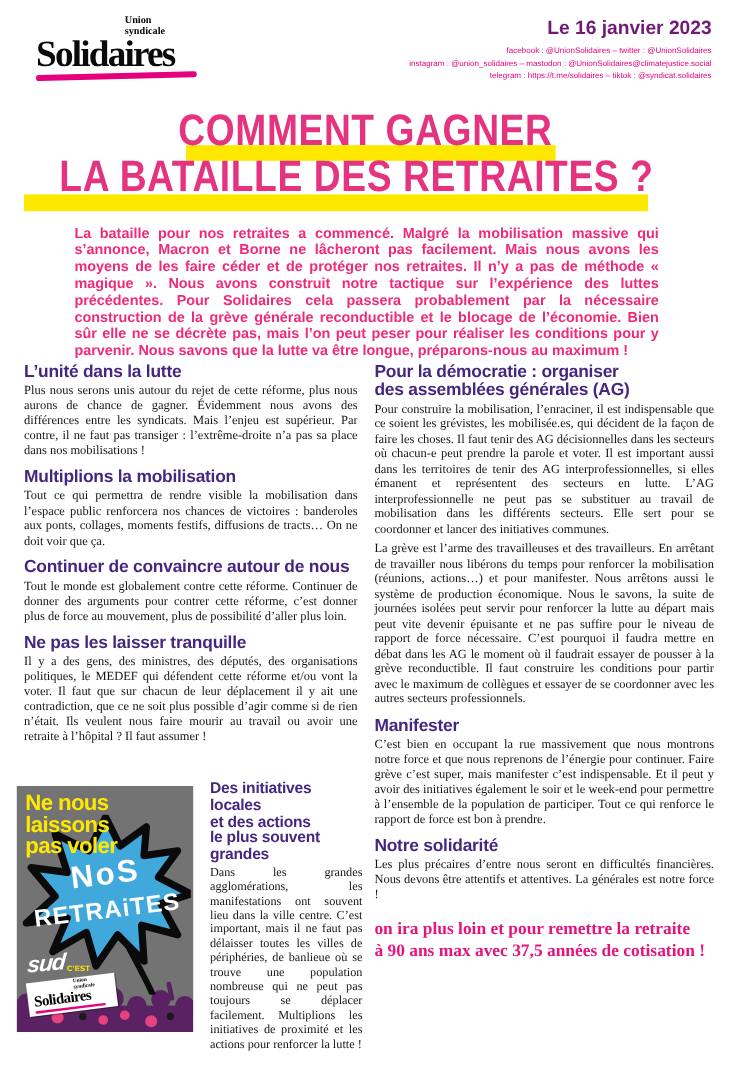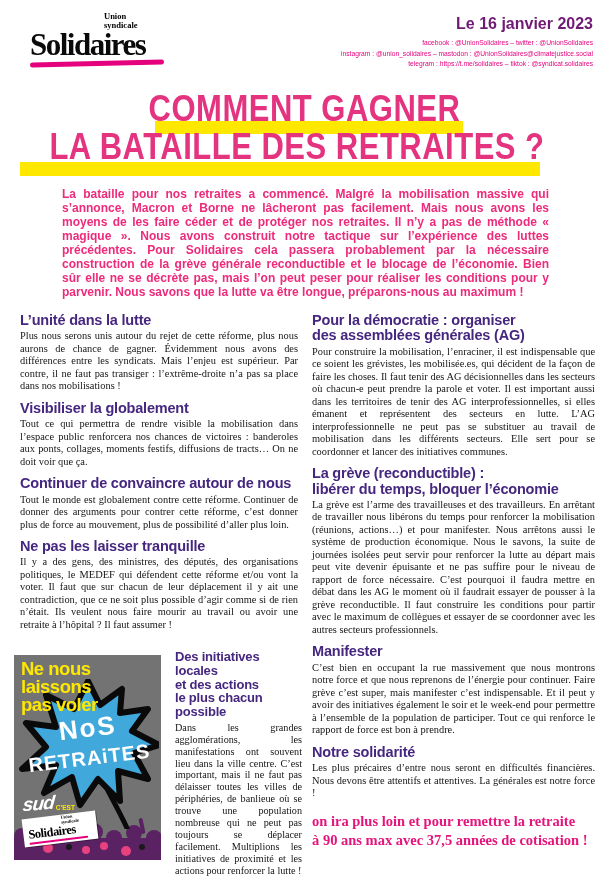--- a/index.html
+++ b/index.html
@@ -36,21 +36,21 @@
          font-family:"Liberation Sans",sans-serif;font-weight:bold;
          font-size:12px;line-height:14px;color:#ee2a7b;text-align:justify;}
 
   
   .col{position:absolute;top:303px;}
   .col-left{left:20px;width:278px;height:352px;overflow:hidden;}
   .col-right{left:312px;width:283px;}
   h3.sec{font-family:"Liberation Sans",sans-serif;font-weight:bold;font-size:14.5px;
          line-height:1.06;color:#46277f;letter-spacing:-0.2px;margin:8px 0 2px 0;
          white-space:pre-line;}
-  .col h3.sec:first-child{margin-top:10px;}
+  .col h3.sec:first-child{margin-top:0;}
   p.body{font-family:"Liberation Serif",serif;font-size:10.4px;line-height:12.5px;
          color:#141414;text-align:justify;margin:0 0 4px 0;}
 
   
   .minicol{position:absolute;left:175px;top:648px;width:127px;}
   .minicol h3.sec{font-size:13px;margin:2px 0 3px 0;}
   .minicol p.body{font-size:10.2px;line-height:11.9px;}
 
   
   .poster{position:absolute;left:14px;top:655px;width:147px;height:205px;
@@ -99,49 +99,47 @@
   <div class="title-bar bar1"></div>
   <div class="title-bar bar2"></div>
   <div class="title-line title-l1">Comment gagner</div>
   <div class="title-line title-l2">la bataille des retraites ?</div>
 
   <div class="intro">La bataille pour nos retraites a commencé. Malgré la mobilisation massive qui s’annonce, Macron et Borne ne lâcheront pas facilement. Mais nous avons les moyens de les faire céder et de protéger nos retraites. Il n’y a pas de méthode « magique ». Nous avons construit notre tactique sur l’expérience des luttes précédentes. Pour Solidaires cela passera probablement par la nécessaire construction de la grève générale reconductible et le blocage de l’économie. Bien sûr elle ne se décrète pas, mais l’on peut peser pour réaliser les conditions pour y parvenir.  Nous savons que la lutte va être longue, préparons-nous au maximum !</div>
 
   <div class="col col-left">
     <h3 class="sec">L’unité dans la lutte</h3>
     <p class="body">Plus nous serons unis autour du rejet de cette réforme, plus nous aurons de chance de gagner. Évidemment nous avons des différences entre les syndicats. Mais l’enjeu est supérieur. Par contre, il ne faut pas transiger : l’extrême-droite n’a pas sa place dans nos mobilisations !</p>
-    <h3 class="sec">Visibiliser la globalement</h3>
+    <h3 class="sec">Multiplions la mobilisation</h3>
     <p class="body">Tout ce qui permettra de rendre visible la mobilisation dans l’espace public renforcera nos chances de victoires : banderoles aux ponts, collages, moments festifs, diffusions de tracts… On ne doit voir que ça.</p>
     <h3 class="sec">Continuer de convaincre autour de nous</h3>
     <p class="body">Tout le monde est globalement contre cette réforme. Continuer de donner des arguments pour contrer cette réforme, c’est donner plus de force au mouvement, plus de possibilité d’aller plus loin.</p>
     <h3 class="sec">Ne pas les laisser tranquille</h3>
     <p class="body">Il y a des gens, des ministres, des députés, des organisations politiques, le MEDEF qui défendent cette réforme et/ou vont la voter. Il faut que sur chacun de leur déplacement il y ait une contradiction, que ce ne soit plus possible d’agir comme si de rien n’était. Ils veulent nous faire mourir au travail ou avoir une retraite à l’hôpital ? Il faut assumer !</p>
   </div>
 
   <div class="col col-right">
     <h3 class="sec">Pour la démocratie : organiser
 des assemblées générales (AG)</h3>
     <p class="body">Pour construire la mobilisation, l’enraciner, il est indispensable que ce soient les grévistes, les mobilisée.es, qui décident de la façon de faire les choses. Il faut tenir des AG décisionnelles dans les secteurs où chacun-e peut prendre la parole et voter. Il est important aussi dans les territoires de tenir des AG interprofessionnelles, si elles émanent et représentent des secteurs en lutte. L’AG interprofessionnelle ne peut pas se substituer au travail de mobilisation dans les différents secteurs. Elle sert pour se coordonner et lancer des initiatives communes.</p>
-    <h3 class="sec">La grève (reconductible) :
-libérer du temps, bloquer l’économie</h3>
     <p class="body">La grève est l’arme des travailleuses et des travailleurs. En arrêtant de travailler nous libérons du temps pour renforcer la mobilisation (réunions, actions…) et pour manifester. Nous arrêtons aussi le système de production économique. Nous le savons, la suite de journées isolées peut servir pour renforcer la lutte au départ mais peut vite devenir épuisante et ne pas suffire pour le niveau de rapport de force nécessaire. C’est pourquoi il faudra mettre en débat dans les AG le moment où il faudrait essayer de pousser à la grève reconductible. Il faut construire les conditions pour partir avec le maximum de collègues et essayer de se coordonner avec les autres secteurs professionnels.</p>
     <h3 class="sec">Manifester</h3>
     <p class="body">C’est bien en occupant la rue massivement que nous montrons notre force et que nous reprenons de l’énergie pour continuer. Faire grève c’est super, mais manifester c’est indispensable. Et il peut y avoir des initiatives également le soir et le week-end pour permettre à l’ensemble de la population de participer. Tout ce qui renforce le rapport de force est bon à prendre.</p>
     <h3 class="sec">Notre solidarité</h3>
     <p class="body">Les plus précaires d’entre nous seront en difficultés financières. Nous devons être attentifs et attentives. La générales est notre force !</p>
     <div class="conclusion">
       <div>on ira plus loin et pour remettre la retraite</div>
       <div>à 90 ans max avec 37,5 années de cotisation !</div>
     </div>
   </div>
 
   <div class="minicol">
     <h3 class="sec">Des initiatives locales
 et des actions
-le plus chacun possible</h3>
+le plus souvent grandes</h3>
     <p class="body">Dans les grandes agglomérations, les manifestations ont souvent lieu dans la ville centre. C’est important, mais il ne faut pas délaisser toutes les villes de périphéries, de banlieue où se trouve une population nombreuse qui ne peut pas toujours se déplacer facilement. Multiplions les initiatives de proximité et les actions pour renforcer la lutte !</p>
   </div>
 
   <div class="poster">
     <div class="poster-headline">Ne nous laissons
 pas voler</div>
 
     <svg class="poster-burst" viewBox="0 0 143 150" xmlns="http://www.w3.org/2000/svg">
       <path d="M88,104 C95,118 103,132 111,149" stroke="#0a0a0a" stroke-width="5" fill="none" stroke-linecap="round"></path>
       <polygon points="72,2 84,26 106,10 104,34 132,30 116,52 143,66 118,74 132,100 102,92 104,122 82,100 64,126 56,98 28,114 40,86 6,90 30,68 10,44 40,48 30,16 58,30" fill="#41a8dc" stroke="#0a0a0a" stroke-width="6" stroke-linejoin="round"></polygon>

